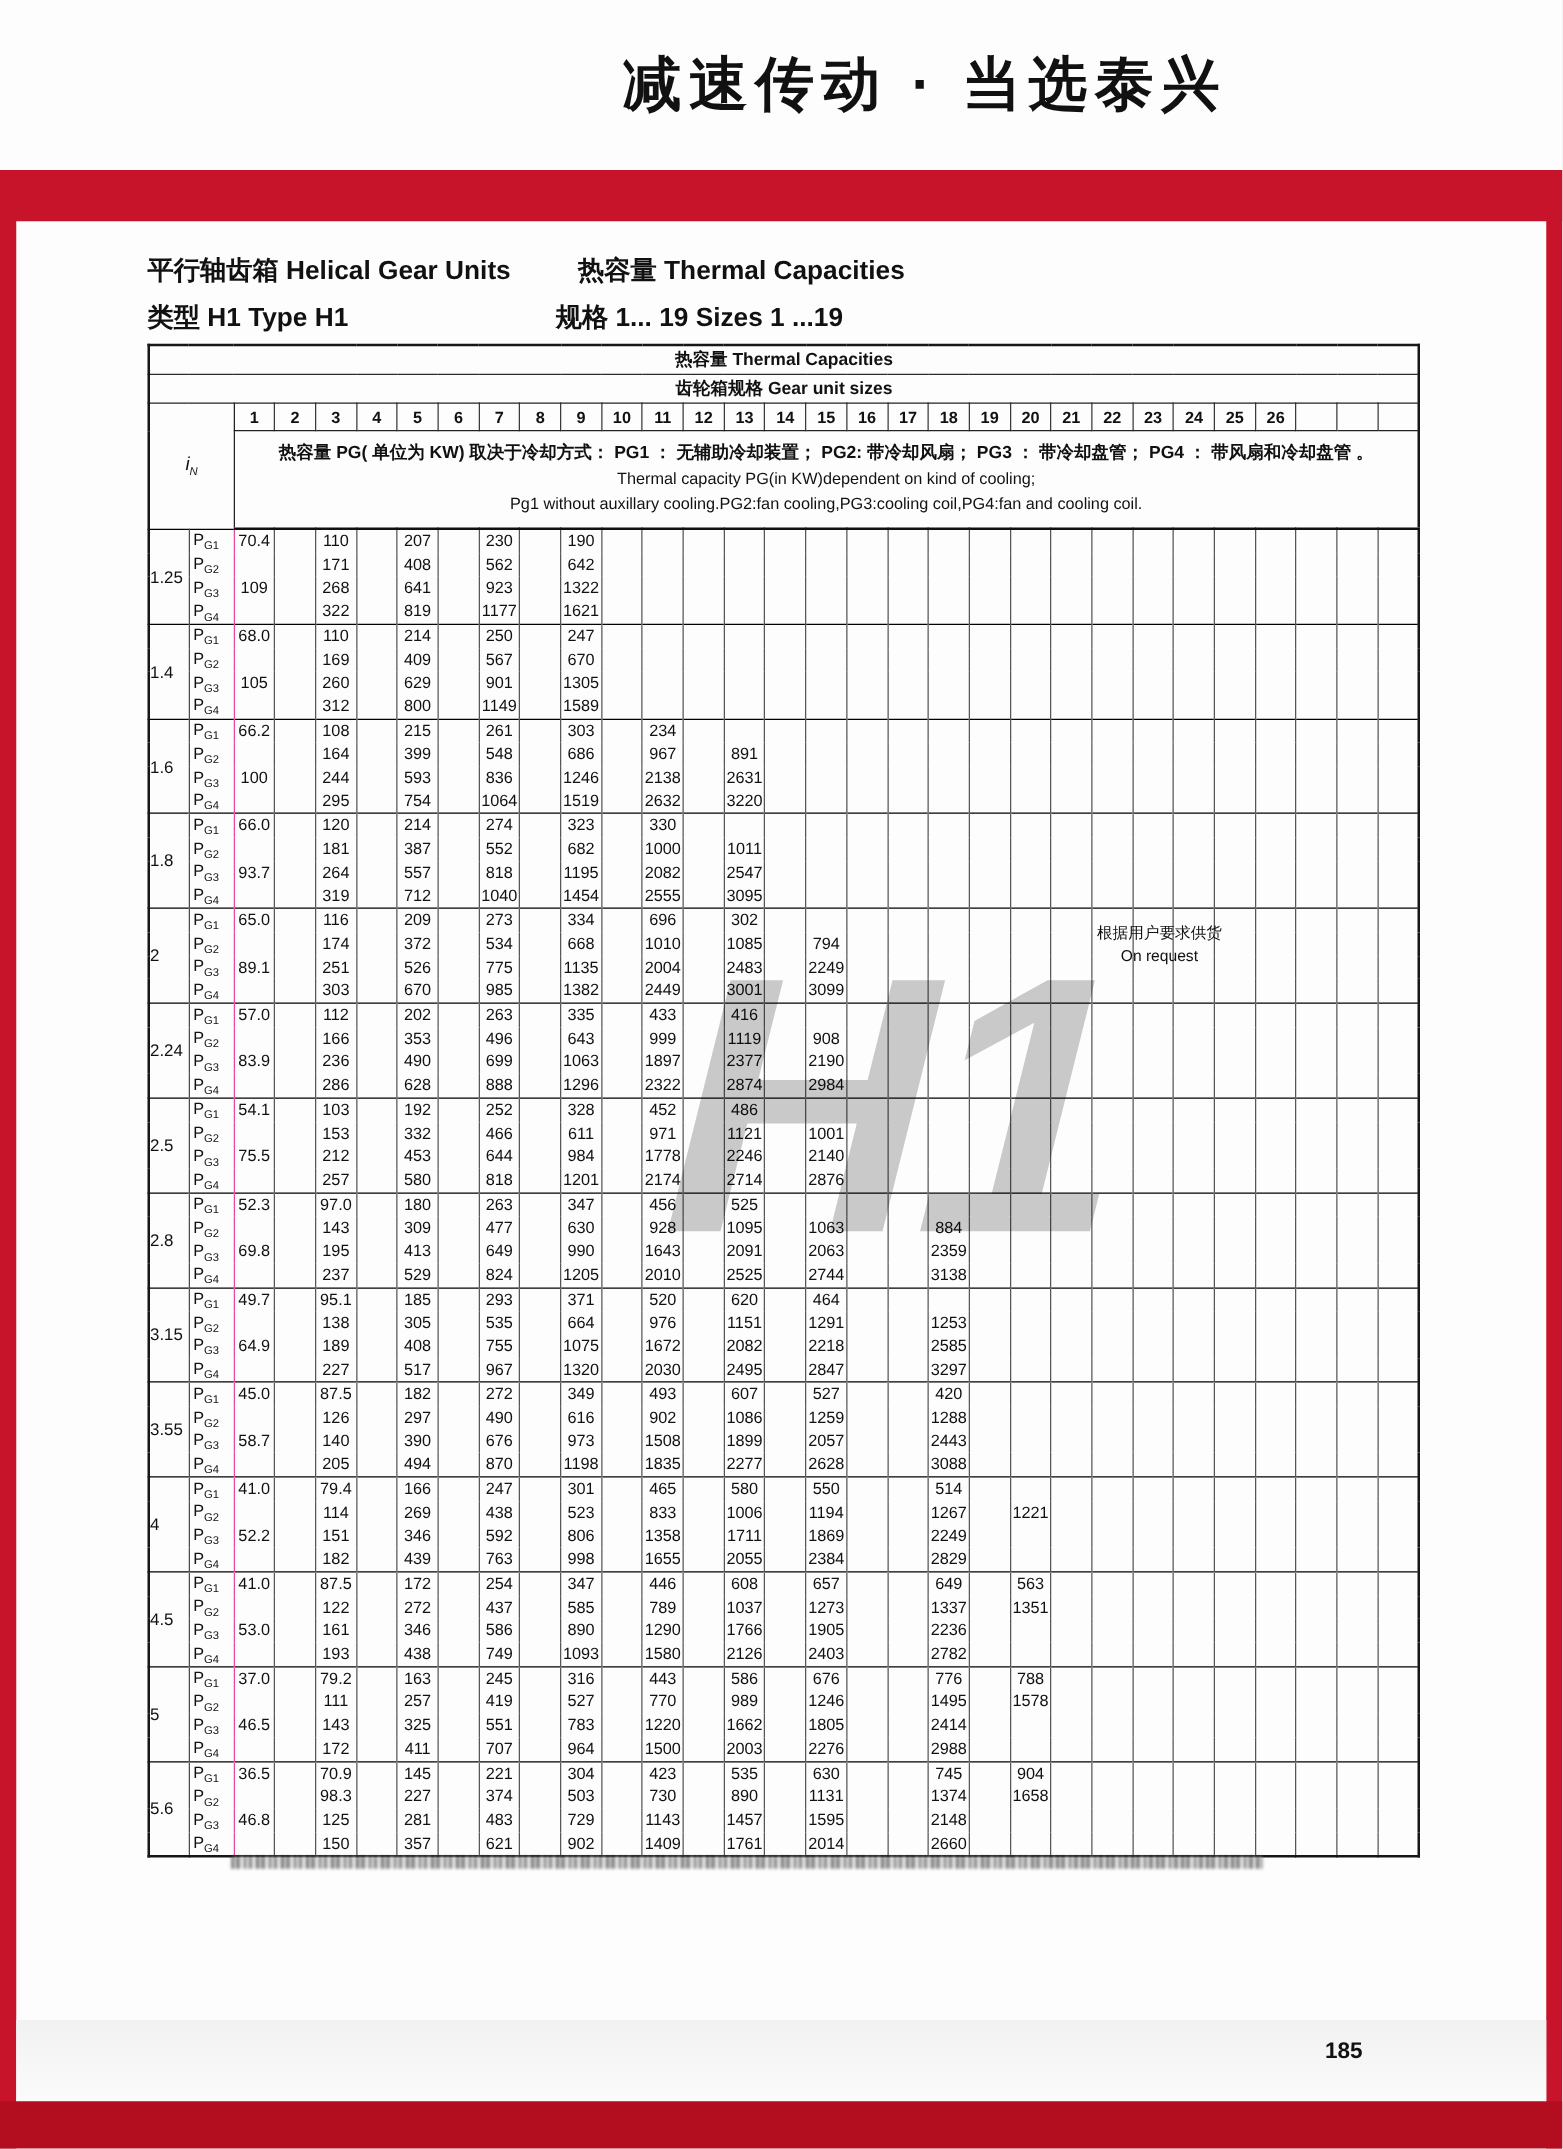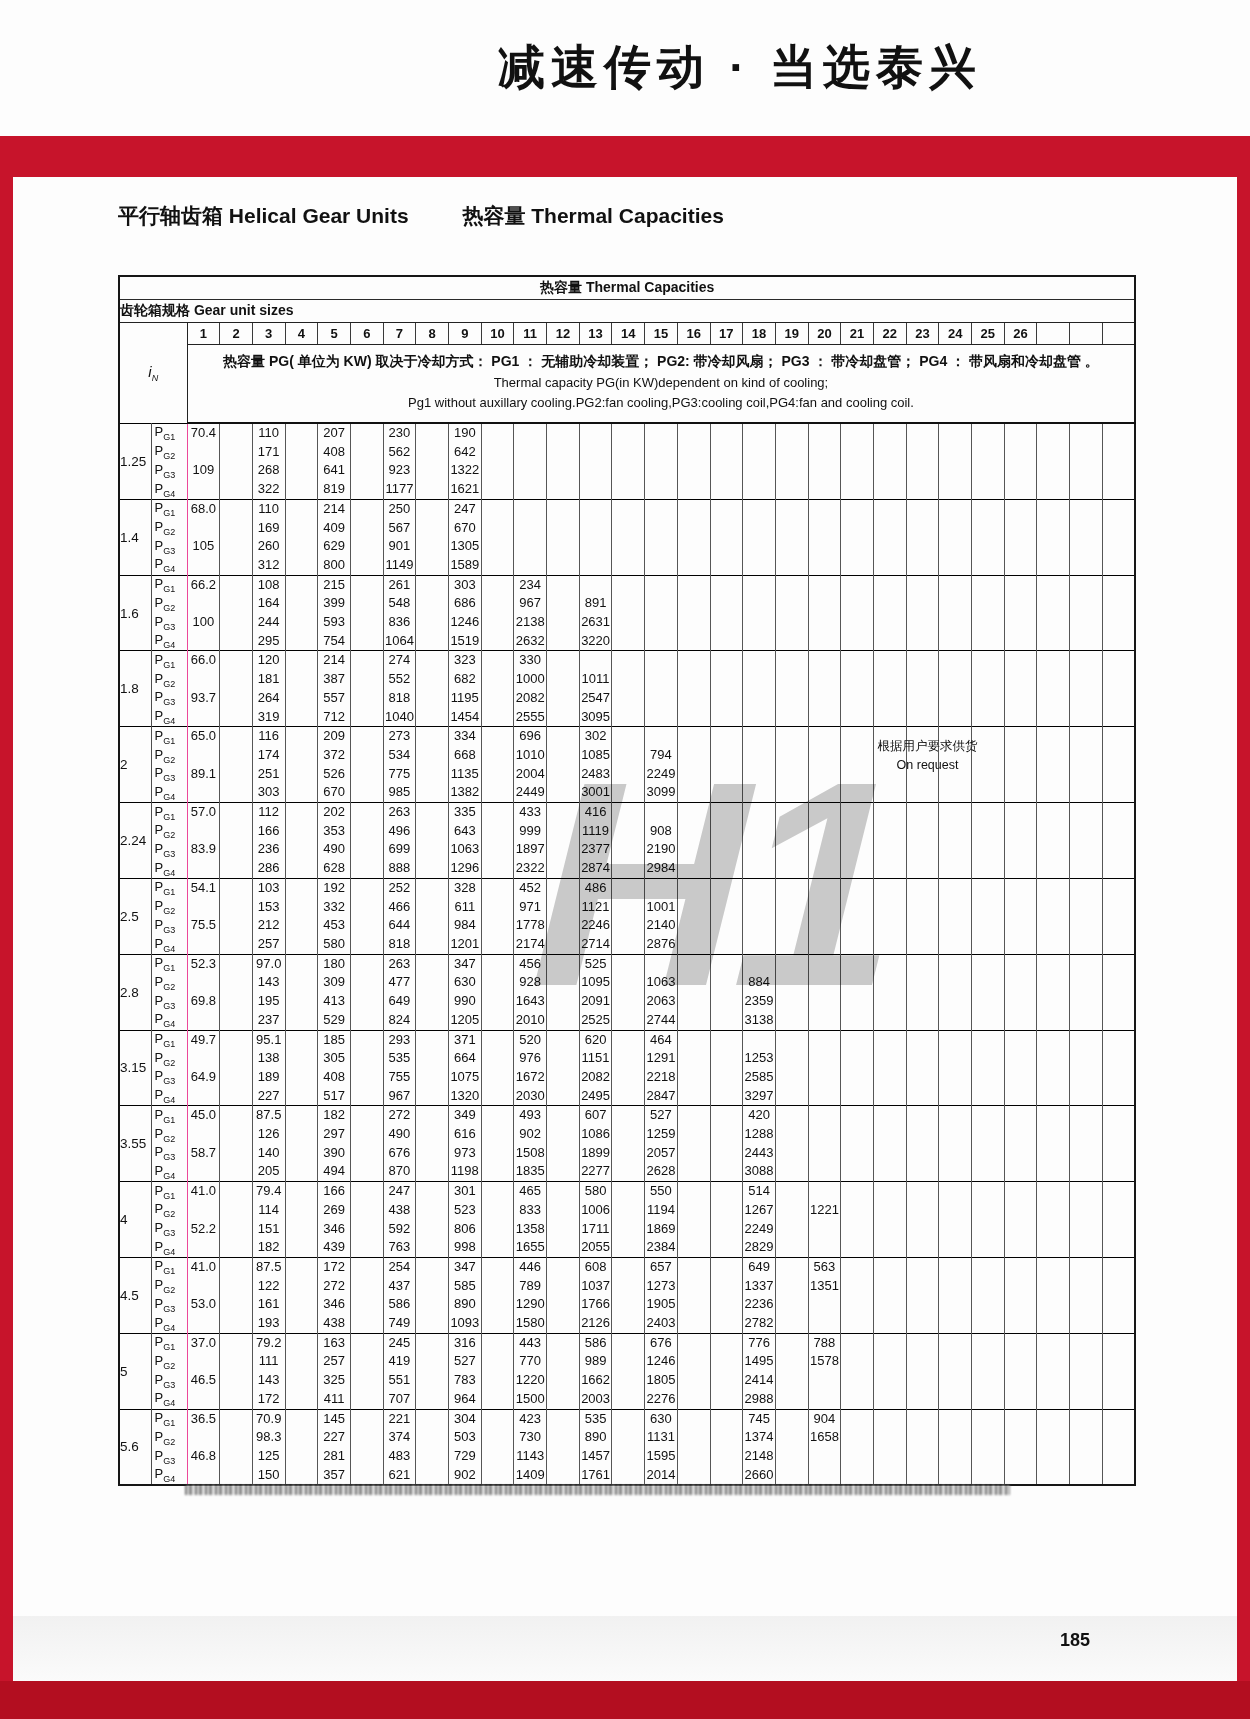--- a/index.html
+++ b/index.html
@@ -12,21 +12,21 @@
   .side-strip.left{left:0;} .side-strip.right{right:0;}
   .bottom-bar{position:absolute;bottom:0;left:0;width:100%;height:38px;}
   .hdr-line1{position:absolute;left:118px;top:202px;font-size:21px;font-weight:700;}
   .hdr-line1 .r{margin-left:48px;}
   .hdr-line2{position:absolute;left:118px;top:240px;font-size:21px;font-weight:700;}
   .hdr-line2 .r{margin-left:160px;}
   .tbl-wrap{position:absolute;left:118px;top:275px;width:1017px;}
   table{border-collapse:collapse;table-layout:fixed;width:1017px;background:transparent;}
   td{padding:0;white-space:nowrap;overflow:visible;}
   .tt{height:22px;text-align:center;font-size:14px;font-weight:600;border-bottom:1px solid #2a2a2a;}
-  .ts{height:22px;text-align:left;font-size:14px;font-weight:600;border-bottom:1.5px solid #222;}
+  .ts{height:22px;text-align:center;font-size:14px;font-weight:600;border-bottom:1.5px solid #222;}
   .nc{height:21px;text-align:center;font-size:13px;font-weight:600;
       border:1px solid #3a3a3a;border-bottom:1.8px solid #222;}
   .xc{border-top:none;border-right:none;}
   .inh{border-right:1.6px solid #222;text-align:center;font-size:15px;font-style:italic;
        font-weight:400;vertical-align:middle;}
   .note{height:72px;text-align:center;vertical-align:middle;border-bottom:2px solid #111;
         padding:1px 6px 4px;}
   .note div{white-space:normal;line-height:1.55;}
   .nl0{font-size:14px;font-weight:700;}
   .nl1,.nl2{font-size:13px;}
@@ -56,20 +56,24 @@
 <div class="page">
   <div class="top-title">减速传动 · 当选泰兴</div>
   <div class="red-band" style="background: rgb(199, 20, 43);"></div>
   <div class="side-strip left" style="background: rgb(199, 20, 43);"></div>
   <div class="side-strip right" style="background: rgb(199, 20, 43);"></div>
 
   <div class="hdr-line1">
     <span>平行轴齿箱 Helical Gear Units</span>
     <span class="r">热容量  Thermal Capacities</span>
   </div>
+  <div class="hdr-line2">
+    <span>类型 H1   Type H1</span>
+    <span class="r">规格 1... 19   Sizes 1 ...19</span>
+  </div>
 
   <div class="tbl-wrap">
     <table id="cap-table">
         <colgroup>
           <col style="width:32px">
           <col style="width:36px">
           <col style="width:32.7px">
           <col style="width:32.7px">
           <col style="width:32.7px">
           <col style="width:32.7px">

